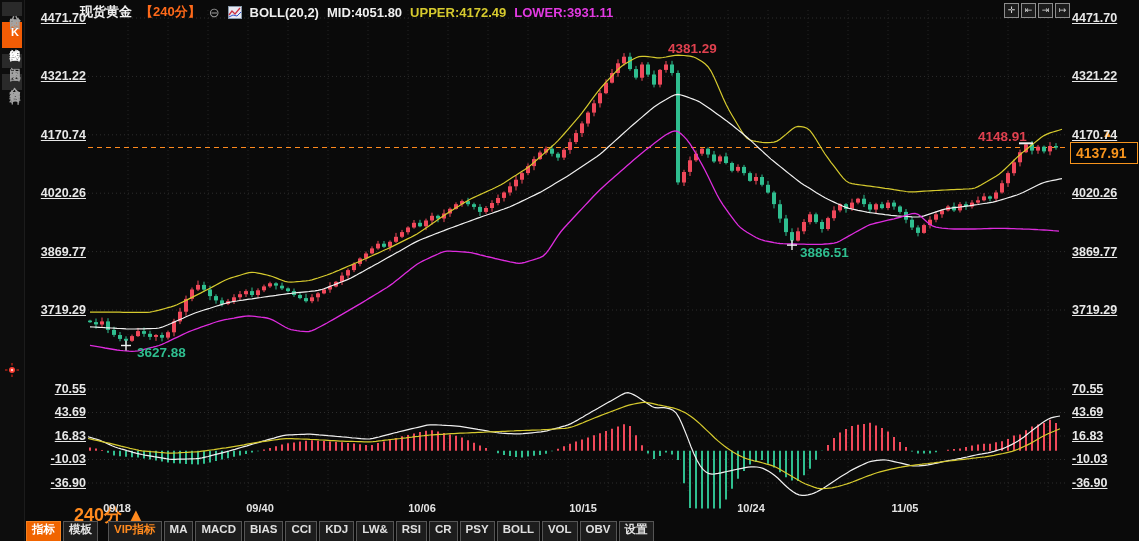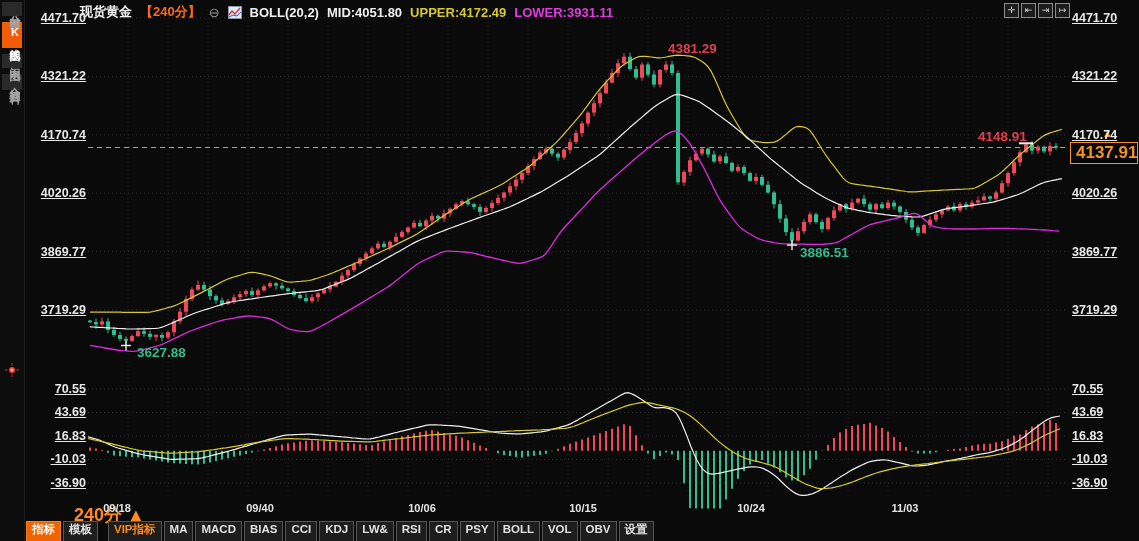--- a/index.html
+++ b/index.html
@@ -21,21 +21,21 @@
   .wc{width:13px;height:13px;border:1px solid #8c8c8c;background:#1c1c1c;color:#d2d2d2;font-size:9px;
       line-height:12px;text-align:center;cursor:pointer;}
   
   .tick{position:absolute;font-size:12.5px;font-weight:bold;color:#e8e8e8;text-decoration:underline;}
   .tickL{left:24px;width:62px;text-align:right;}
   .tickR{left:1072px;width:64px;text-align:left;}
   
   #macdbar{position:absolute;left:90px;top:369px;display:flex;gap:10px;font-size:12.5px;font-weight:bold;white-space:nowrap;}
   
   #ptag{position:absolute;left:1070px;top:142px;width:61px;height:20px;border:1px solid #f7941d;background:#060606;
-        color:#f7941d;font-size:17px;font-weight:bold;line-height:20px;padding-left:5px;}
+        color:#f7941d;font-size:14px;font-weight:bold;line-height:20px;padding-left:5px;}
   #parrow{position:absolute;left:1102px;top:127px;color:#f7941d;font-size:11px;}
   
   #plabel{position:absolute;left:74px;top:503px;color:#ff8a1e;font-size:18px;font-weight:bold;cursor:pointer;}
   .date{position:absolute;top:502px;transform:translateX(-50%);font-size:11px;font-weight:bold;color:#e4e4e4;}
   #toolbar{position:absolute;left:26px;top:521px;display:flex;gap:2px;height:36px;}
   .tb{font-size:11.5px;font-weight:bold;color:#e0e0e0;background:#1d1d1d;border:1px solid #555;
       padding:0 5px;line-height:15px;white-space:nowrap;cursor:pointer;}
   .tb.active{background:#f06400;border-color:#f58220;color:#fff;}
   .tb.vip{color:#ff8a1e;margin-left:8px;}
   #wm{position:absolute;left:986px;top:483px;font-size:42px;font-weight:600;color:#d4d4d4;letter-spacing:1px;}
@@ -638,21 +638,21 @@
   <span id="parrow">▲</span>
   <div id="ptag">4137.91</div>
 
   <span id="plabel">240分 ▲</span>
   <div id="dates">
       <span class="date" style="left: 117px;">09/18</span>
       <span class="date" style="left: 260px;">09/40</span>
       <span class="date" style="left: 422px;">10/06</span>
       <span class="date" style="left: 583px;">10/15</span>
       <span class="date" style="left: 751px;">10/24</span>
-      <span class="date" style="left: 905px;">11/03</span>
+      <span class="date" style="left: 905px;">11/05</span>
     </div>
   <div id="toolbar">
       <div class="tb active">指标</div>
       <div class="tb">模板</div>
       <div class="tb vip">VIP指标</div>
       <div class="tb">MA</div>
       <div class="tb">MACD</div>
       <div class="tb">BIAS</div>
       <div class="tb">CCI</div>
       <div class="tb">KDJ</div>

